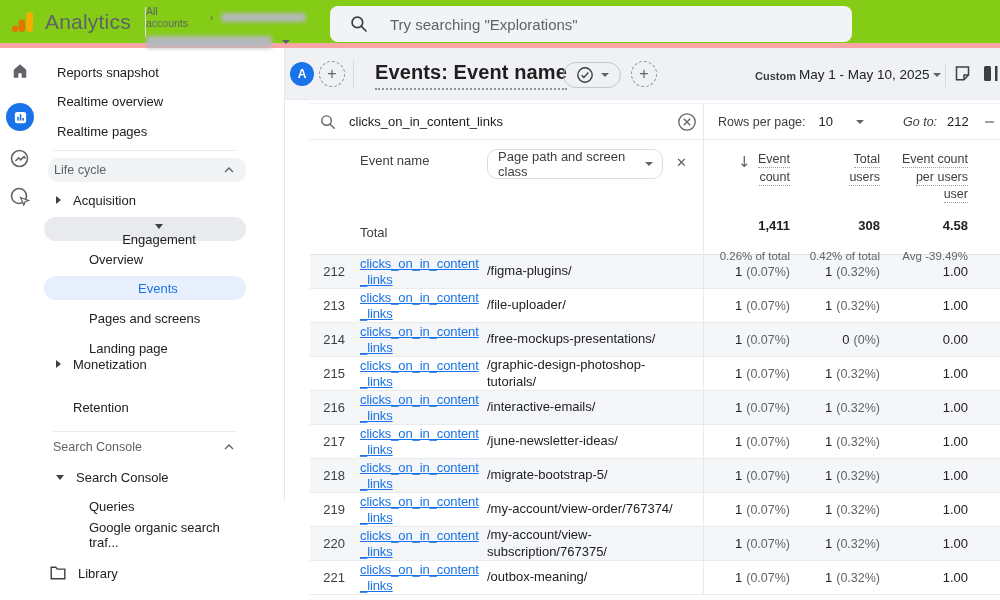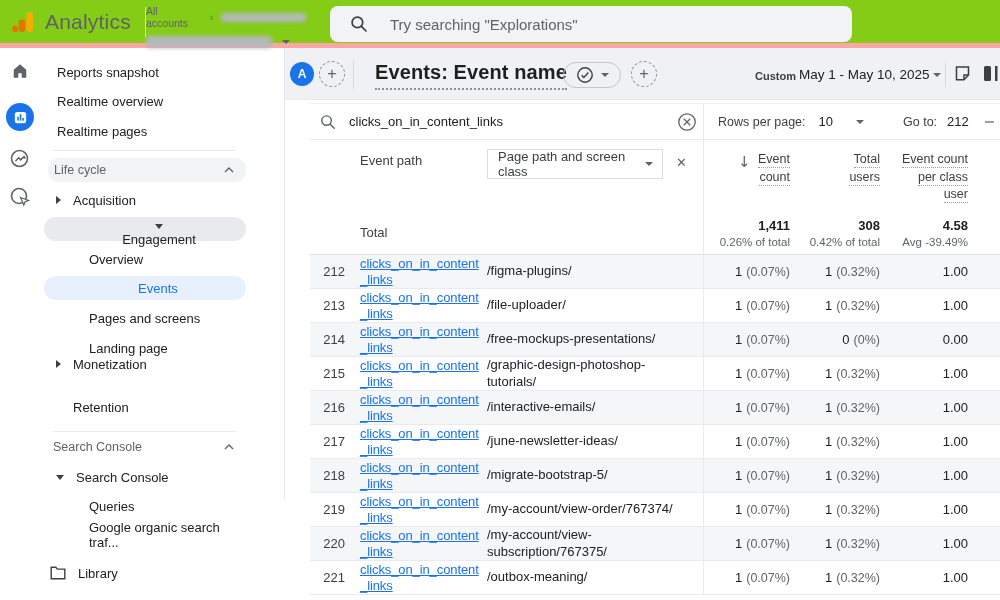--- a/index.html
+++ b/index.html
@@ -83,45 +83,45 @@
   .tb-row { display:flex; height:37px; border-top:1px solid #eef0f2; border-bottom:1px solid #e9ebee; }
   .tb-left { width:393px; display:flex; align-items:center; padding-left:10px; gap:13px; position:relative; }
   .tb-left input { border:none; outline:none; background:transparent; font-size:13px;
     color:#202124; width:280px; font-family:"Liberation Sans","DejaVu Sans",sans-serif; }
   .clear-btn { position:absolute; right:6px; top:8px; cursor:pointer; }
   .tb-right { flex:1; border-left:1px solid #e6e8eb; display:flex; align-items:center;
     font-size:12.5px; color:#3c4043; position:relative; }
   .rpp-label { margin-left:14px; }
   .rpp-value { margin-left:13px; font-size:13px; color:#202124; cursor:pointer; }
   .rpp-caret { margin-left:23px; cursor:pointer; }
-  .goto-label { margin-left:39px; }
+  .goto-label { margin-left:39px;font-style:italic; }
   .goto-input { margin-left:10px; width:30px; border:none; outline:none; background:transparent;
     font-size:13px; color:#202124; font-family:"Liberation Sans","DejaVu Sans",sans-serif; }
   .page-cut { position:absolute; right:6px; top:17px; width:9px; height:2px; background:#9aa0a6; }
 
   
   .grid { display:grid; grid-template-columns:44px 126px 223px 87px 90px 88px 32px; }
   .bl { border-left:1px solid #e8eaed; }
   .thead { height:70px; }
   .thead .dim-label { padding-top:13px; padding-left:6px; font-size:13px; color:#3c4043; }
   .dd-pill { margin-top:9px; margin-left:7px; width:176px; height:30px; border:1px solid #dadce0;
-    border-radius:0; background:#fff; display:flex; align-items:center;
+    border-radius:10px; background:#fff; display:flex; align-items:center;
     justify-content:space-between; padding:0 9px 0 10px; font-size:13px; color:#3c4043; cursor:pointer; }
   .dim-x { margin-top:16px; margin-left:13px; font-size:13px; color:#5f6368; cursor:pointer; line-height:1; }
   .mh { text-align:right; padding-top:11px; font-size:12.5px; color:#3c4043; position:relative; cursor:pointer; }
   .mh .ln { line-height:17.5px; display:block; }
   .mh .ln span { border-bottom:1px dotted #9aa0a6; padding-bottom:1px; }
   .sort-arrow { position:absolute; left:34px; top:13px; font-size:15px; color:#5f6368;
     font-family:"DejaVu Sans",sans-serif; }
 
   .trow-total { height:45px; border-bottom:1px solid #dfe3e6; }
   .trow-total .tlabel { padding-top:15px; padding-left:6px; font-size:13px; color:#3c4043; }
   .tot-cell { text-align:right; padding-top:7px; }
   .tot-val { font-size:13px; font-weight:bold; color:#202124; display:block; line-height:17px; }
-  .tot-sub { font-size:11.5px; color:#5f6368; display:block; margin-top:2px; }
+  .tot-sub { font-size:11.5px; color:#5f6368; display:block; margin-top:16px; }
 
   .trow { min-height:34px; border-bottom:1px solid #e9ebee; }
   .rows .trow:nth-child(odd) { background:#f4f6f8; }
   .cell { display:flex; align-items:center; }
   .c-num { justify-content:flex-end; padding-right:9px; font-size:13px; color:#3c4043; }
   .c-link { padding-left:6px; }
   .c-link a { font-size:13px; color:#1a73e8; text-decoration:underline; line-height:16px;
     word-break:break-all; width:121px; display:inline-block; letter-spacing:-.1px; }
   .c-path { padding-left:7px; padding-right:10px; font-size:13px; line-height:16.5px;
     color:#202124; overflow-wrap:break-word; word-break:normal; }
@@ -328,40 +328,40 @@
             <span class="rpp-value">10</span>
             <i class="caret-down rpp-caret"></i>
             <span class="goto-label">Go to:</span>
             <input class="goto-input" value="212" style="">
             <div class="page-cut"></div>
           </div>
         </div>
 
         <div class="grid thead">
           <div></div>
-          <div class="dim-label">Event path</div>
+          <div class="dim-label">Event name</div>
           <div style="display:flex">
             <div class="dd-pill">
               <span>Page path and screen class</span>
               <i class="caret-down"></i>
             </div>
             <span class="dim-x">✕</span>
           </div>
           <div class="mh bl">
             <span class="sort-arrow">↓</span>
             <span class="ln"><span>Event</span></span>
             <span class="ln"><span>count</span></span>
           </div>
           <div class="mh">
             <span class="ln"><span>Total</span></span>
             <span class="ln"><span>users</span></span>
           </div>
           <div class="mh">
             <span class="ln"><span>Event count</span></span>
-            <span class="ln"><span>per class</span></span>
+            <span class="ln"><span>per users</span></span>
             <span class="ln"><span>user</span></span>
           </div>
           <div></div>
         </div>
 
         <div class="grid trow-total">
           <div></div>
           <div class="tlabel">Total</div>
           <div></div>
           <div class="tot-cell bl">

